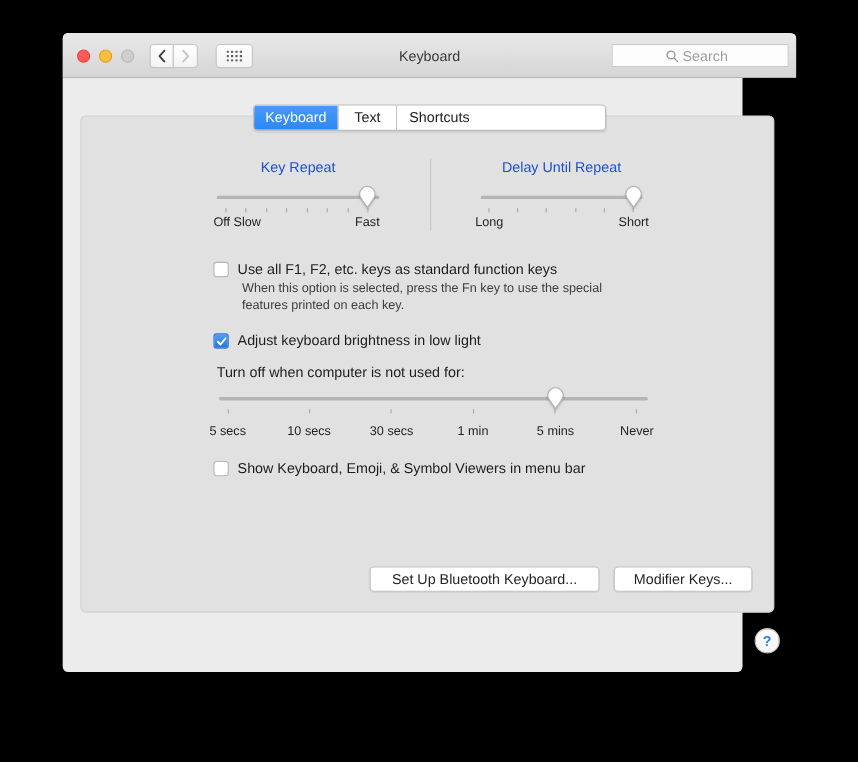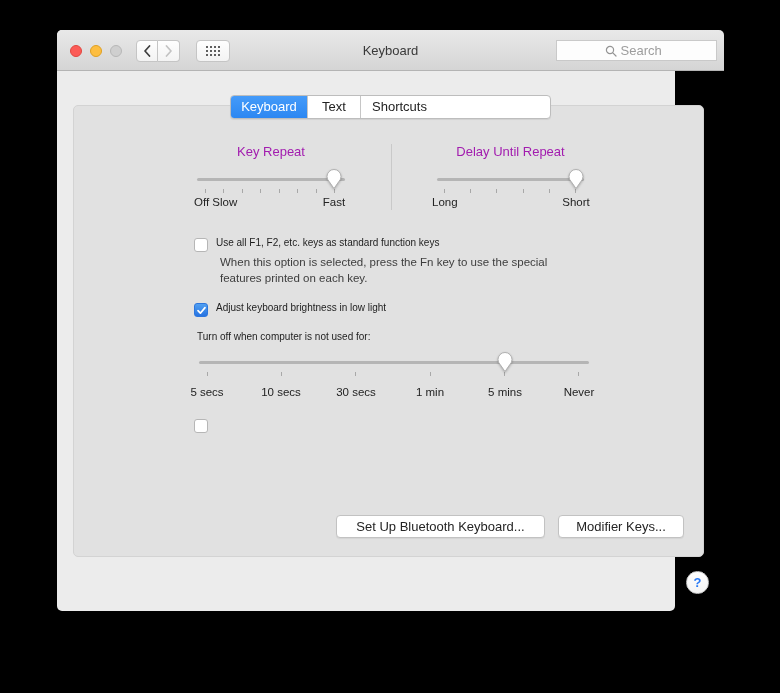--- a/index.html
+++ b/index.html
@@ -47,36 +47,36 @@
   .tab { height:22px; line-height:22px; text-align:center; font-size:13px; color:#222;
     border-right:1px solid #c6c6c6; cursor:default; }
   .tab:last-child { border-right:none; }
   .tab.selected { background:linear-gradient(180deg,#459bf9,#2c87f2); color:#fff; }
 
   
   .panel { position:absolute; left:16px; top:75px; width:631px; height:452px;
     background:#e1e1e1; border:1px solid #d3d3d3; border-radius:5px; }
   .panel * { position:absolute; }
 
-  .sec-title { font-size:13px; color:#a21caf; text-align:center; white-space:nowrap; }
+  .sec-title { font-size:13px; color:#1d4ed8; text-align:center; white-space:nowrap; }
   .divider { width:1px; background:#c9c9c9; }
 
   .track { height:3px; background:#b5b5b5; border-radius:2px; }
   .ticks { display:flex; justify-content:space-between; }
   .ticks i { position:static; width:1px; height:4px; background:#a8a8a8; }
   .thumb { width:16px; height:20px; }
   .thumb svg { position:static; filter:drop-shadow(0 1px 1px rgba(0,0,0,.25)); }
   .s-label { font-size:11.5px; color:#232323; white-space:nowrap; }
   .s-label.ctr { transform:translateX(-50%); }
 
   .cb { width:14px; height:14px; background:#fff; border:1px solid #b6b6b6; border-radius:3px; }
   .cb svg { position:static; display:none; }
   .cb.checked { background:linear-gradient(180deg,#51a0f1,#2673e2); border-color:#2d76dd; }
   .cb.checked svg { display:block; margin:1px 0 0 1px; }
-  .cb-label { font-size:10px; color:#1d1d1d; white-space:nowrap; }
+  .cb-label { font-size:13px; color:#1d1d1d; white-space:nowrap; }
   .fineprint { font-size:11.5px; color:#3d3d3d; white-space:nowrap; }
 
   .pbtn { height:23px; background:#fff; border:1px solid #c2c2c2; border-radius:4px;
     font-size:13px; color:#242424; text-align:center; line-height:21px; white-space:nowrap;
     box-shadow:0 1px 1px rgba(0,0,0,.06); font-family:inherit; }
 
   .help { position:absolute; left:629px; top:541px; width:23px; height:23px; border-radius:50%;
     background:linear-gradient(180deg,#ffffff,#f4f4f4); border:1px solid #cdcdcd;
     box-shadow:0 1px 2px rgba(0,0,0,.18); color:#2879f5; font-size:13px; font-weight:bold;
     text-align:center; line-height:21px; font-family:inherit; }
@@ -215,20 +215,21 @@
       <div class="s-label ctr" style="left:133px;top:280px">5 secs</div>
       <div class="s-label ctr" style="left:207px;top:280px">10 secs</div>
       <div class="s-label ctr" style="left:282px;top:280px">30 secs</div>
       <div class="s-label ctr" style="left:356px;top:280px">1 min</div>
       <div class="s-label ctr" style="left:431px;top:280px">5 mins</div>
       <div class="s-label ctr" style="left:505px;top:280px">Never</div>
 
       <div class="cb" style="left:120px;top:313px">
         
       </div>
+      <div class="cb-label" style="left:142px;top:312px">Show Keyboard, Emoji, &amp; Symbol Viewers in menu bar</div>
 
       <button class="pbtn" style="left:262px;top:409px;width:209px">Set Up Bluetooth Keyboard...</button>
       <button class="pbtn" style="left:484px;top:409px;width:126px">Modifier Keys...</button>
     </div>
 
     <button class="help">?</button>
   </div>
 </div>
 
 </body></html>

